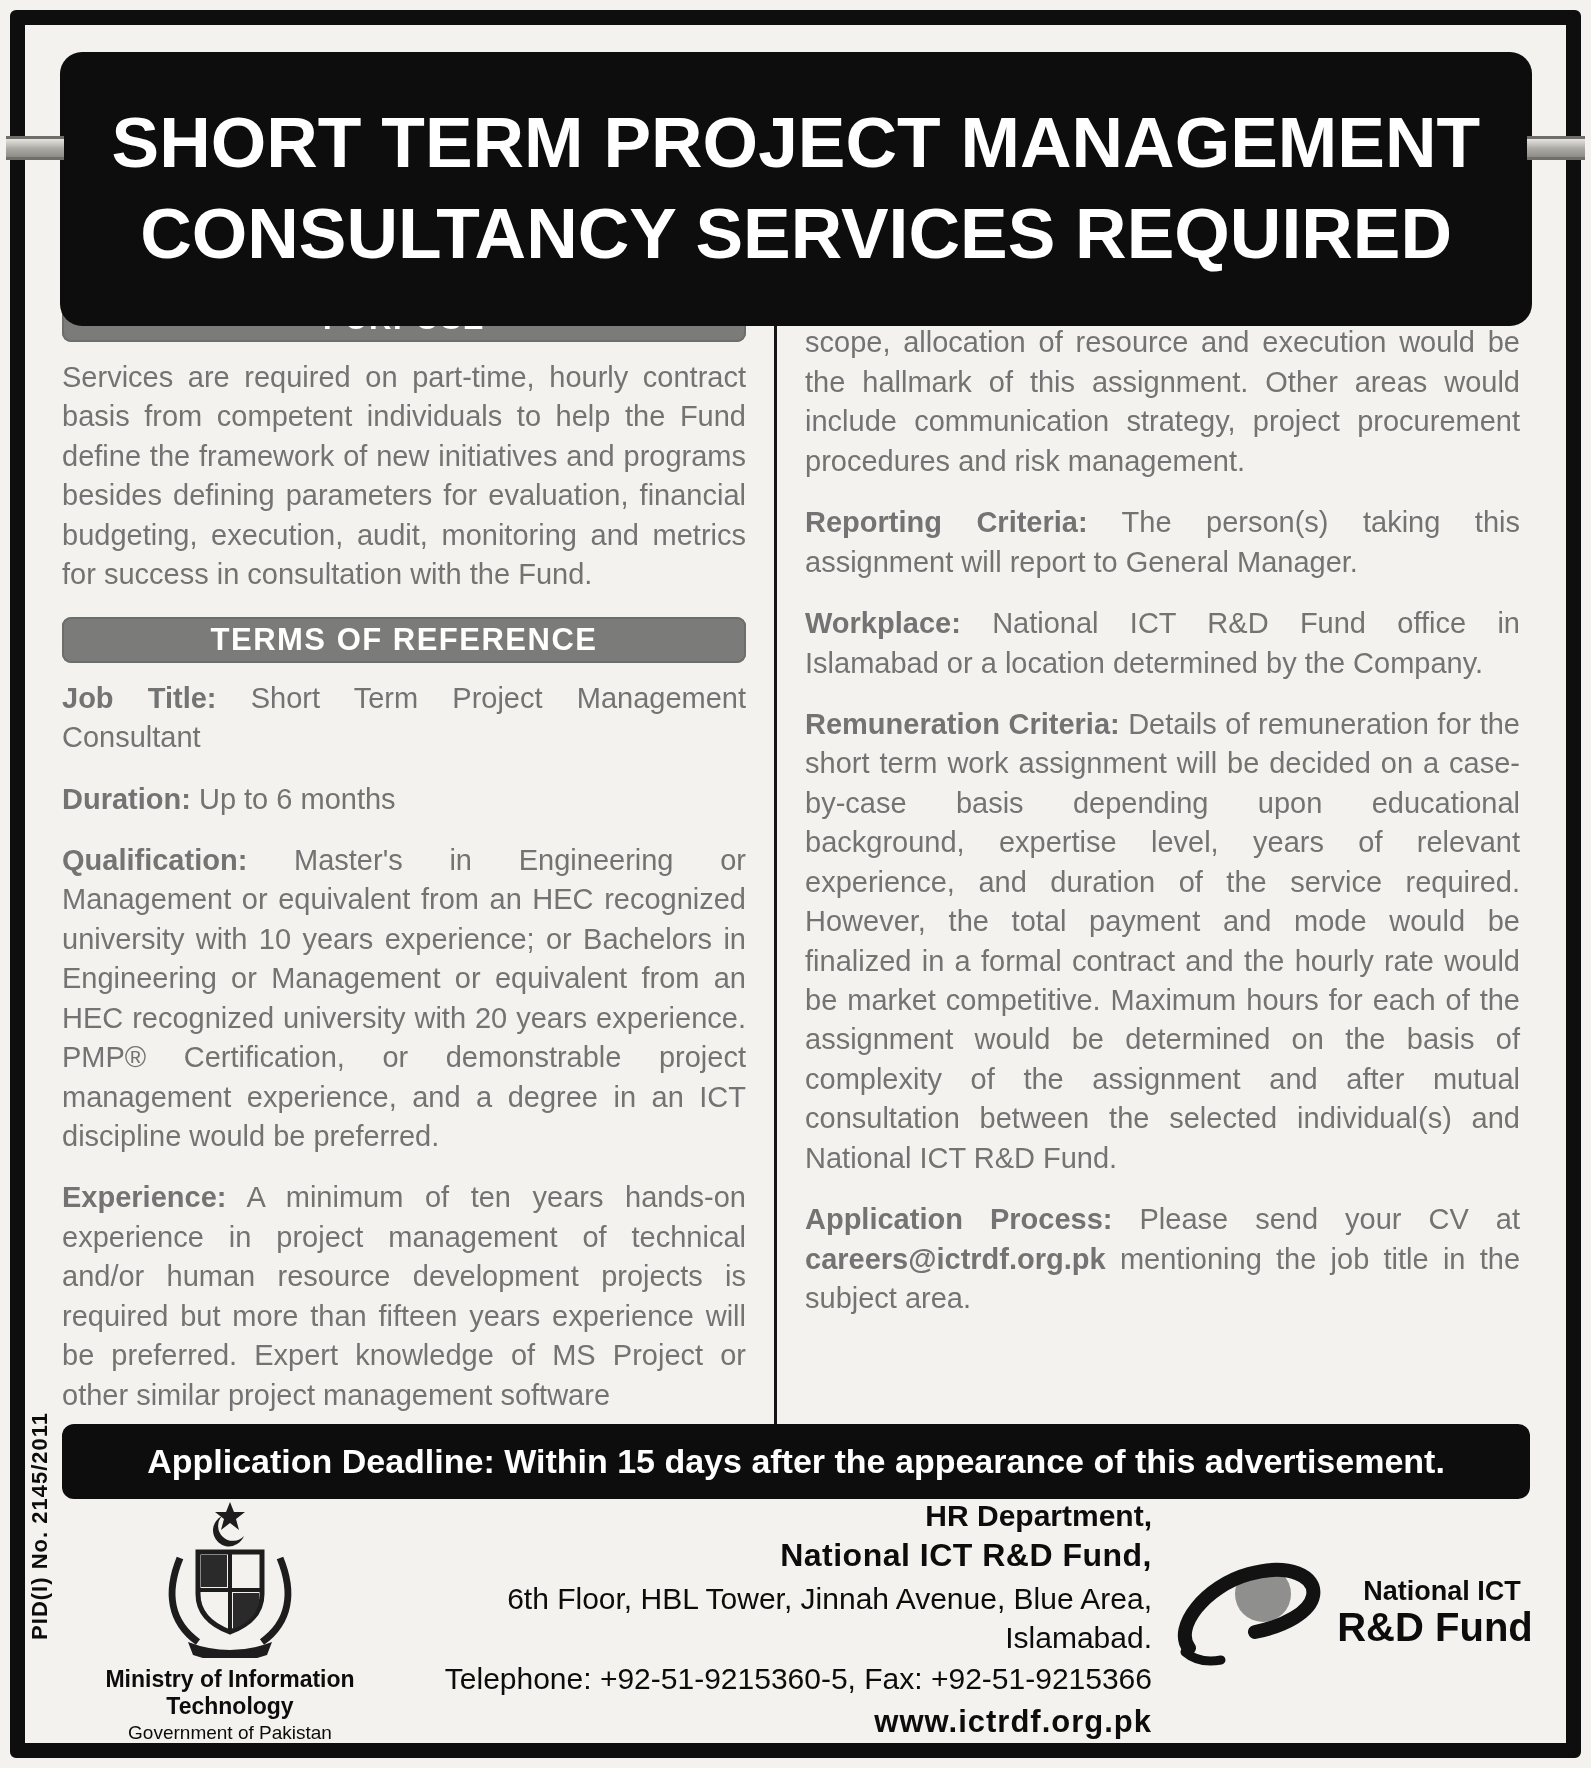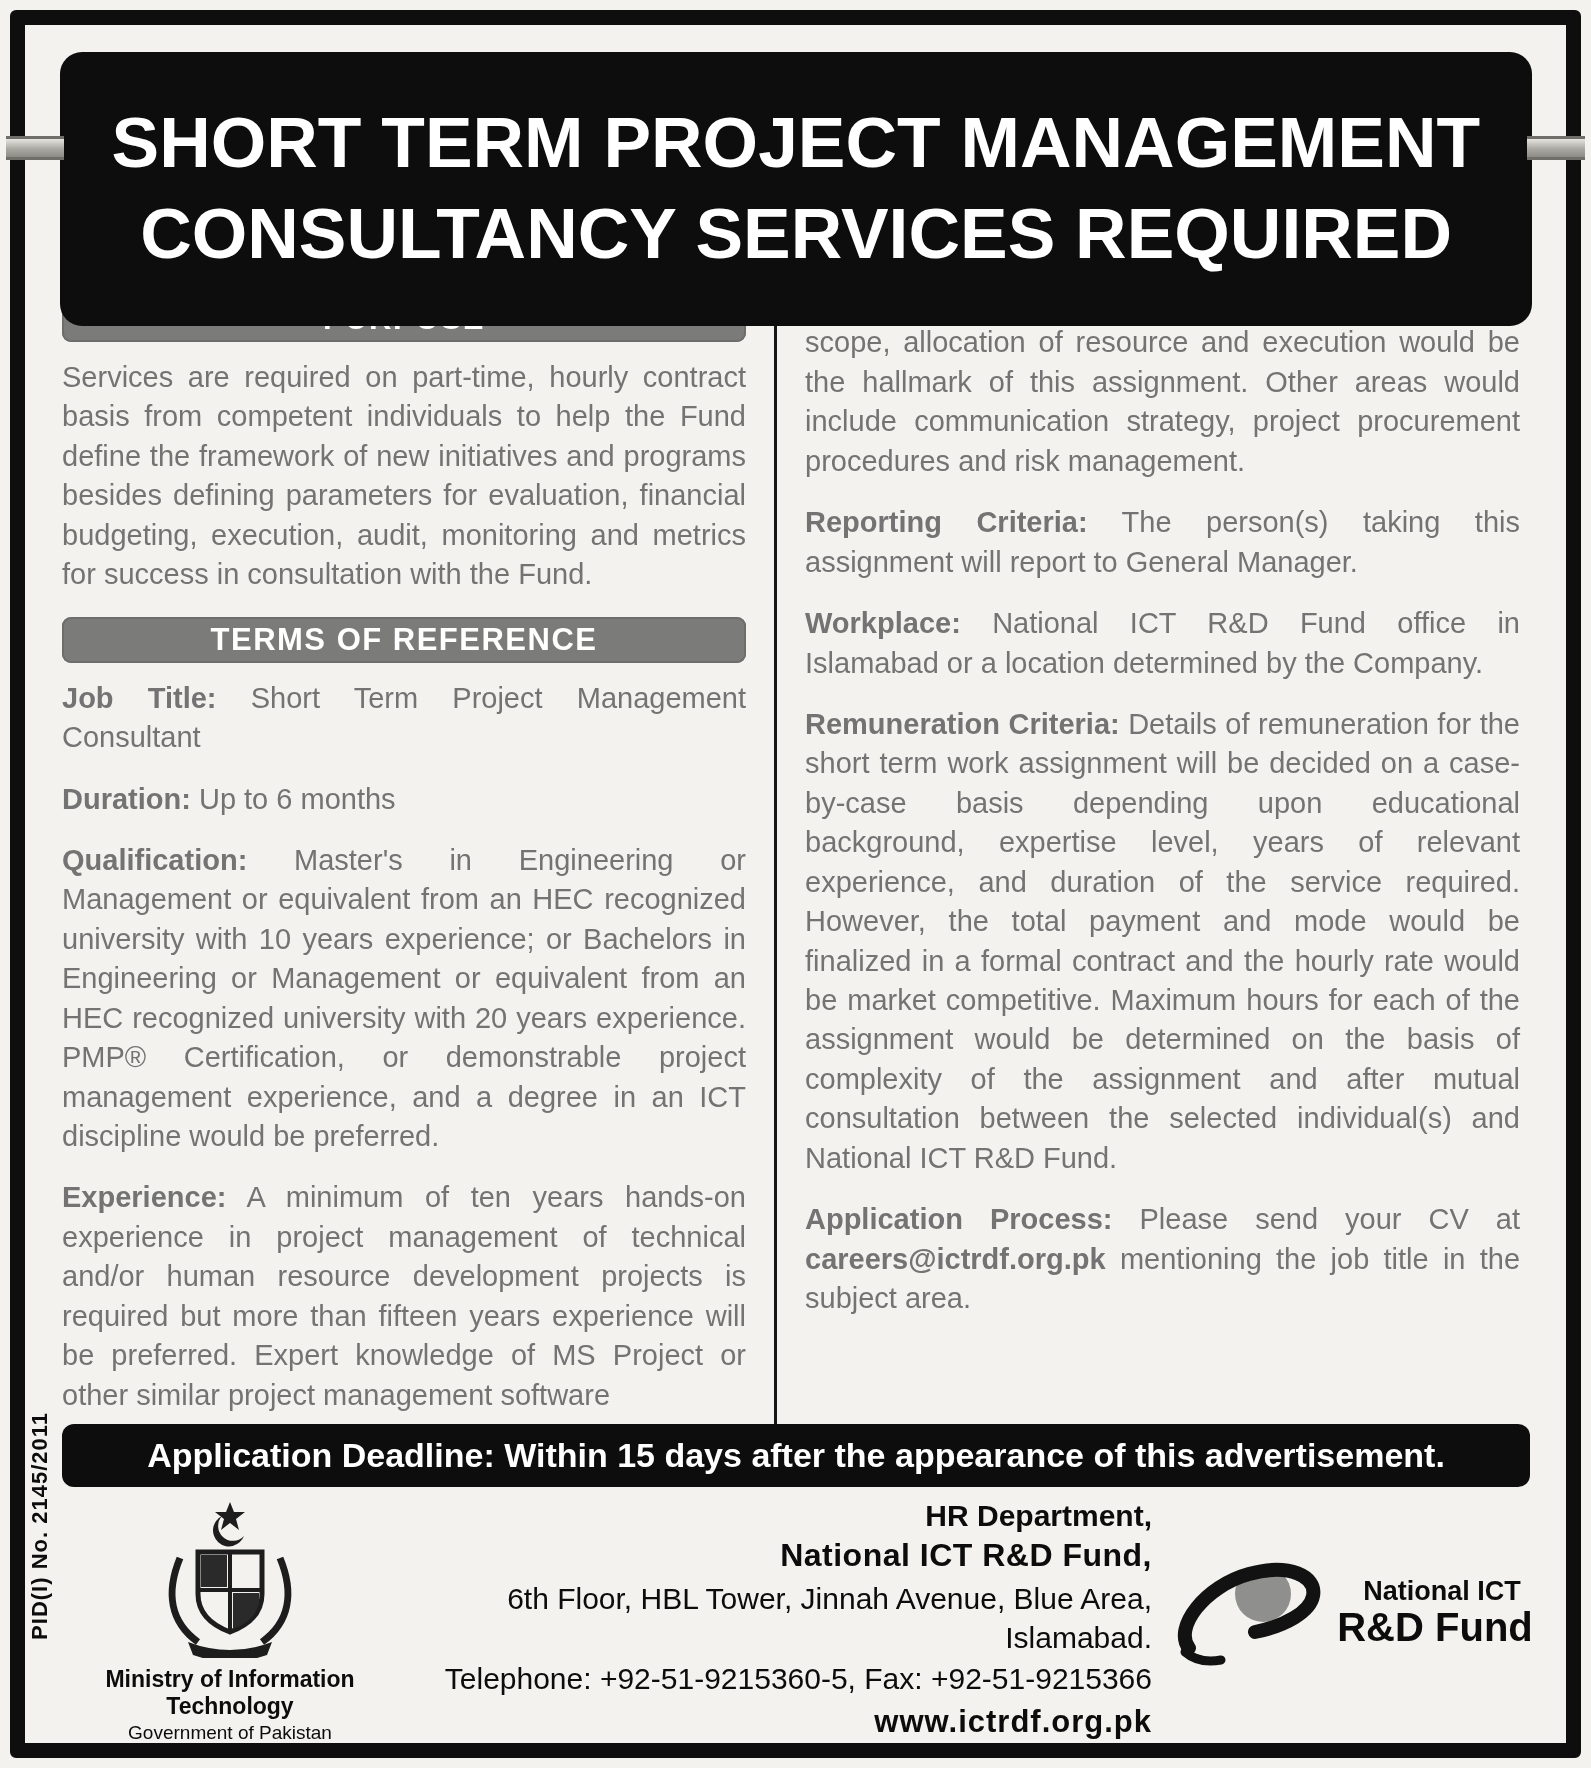--- a/index.html
+++ b/index.html
@@ -50,21 +50,21 @@
   .section-bar.second { margin-top:10px; }
 
   p.body {
     font-size:29px; line-height:1.36; text-align:justify;
     color:#737373; margin-bottom:22px;
   }
   p.body b { font-weight:700; }
 
   
   .deadline {
-    position:absolute; left:62px; top:1424px; width:1468px; height:63px;
+    position:absolute; left:62px; top:1424px; width:1468px; height:75px;
     background:#0d0d0d; border-radius:12px;
     display:flex; align-items:center; justify-content:center;
     color:#ffffff; font-weight:700; font-size:34px;
   }
 
   
   .footer { position:absolute; left:40px; top:1496px; width:1512px; display:flex; align-items:flex-start; }
   .f-left { width:380px; text-align:center; padding-top:4px; }
   .f-left .ministry { font-weight:700; font-size:23px; margin-top:4px; }
   .f-left .govt { font-size:19px; margin-top:2px; }

